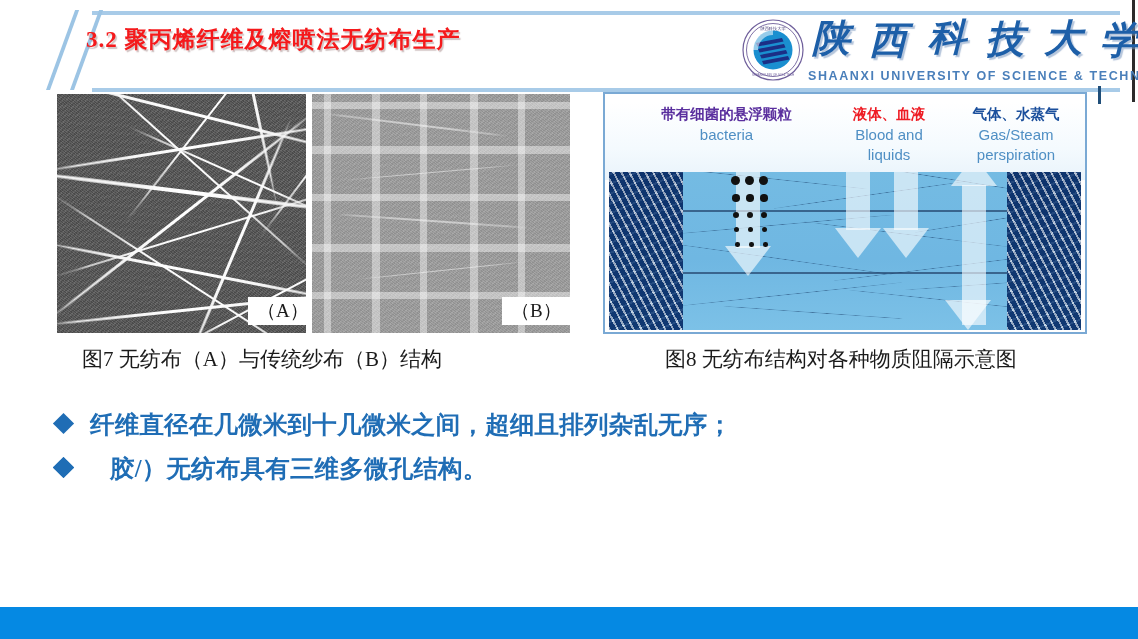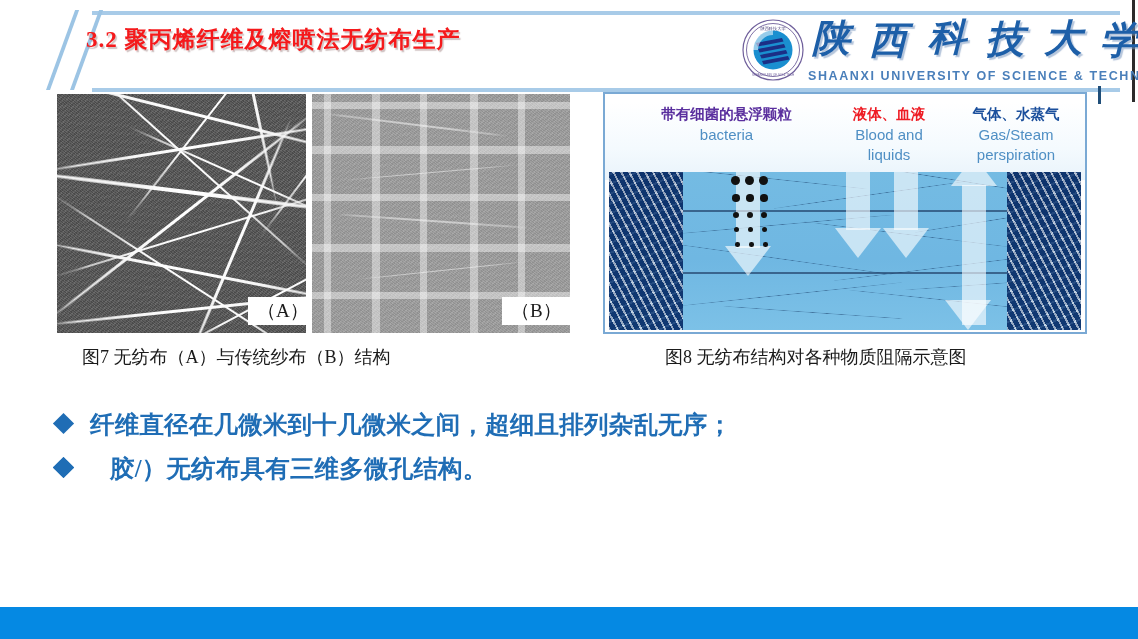--- a/index.html
+++ b/index.html
@@ -249,21 +249,21 @@
   .dot {
     position: absolute;
     border-radius: 50%;
     background: #111111;
   }
 
   
   .fig-caption {
     position: absolute;
     font-family: "Liberation Serif", "DejaVu Serif", serif;
-    font-size: 18px;
+    font-size: 21px;
     color: #1b1b1b;
     white-space: nowrap;
   }
   #cap7 { left: 82px;  top: 345px; }
   #cap8 { left: 665px; top: 345px; }
 
   
   #bullets {
     position: absolute;
     left: 52px; top: 404px;

